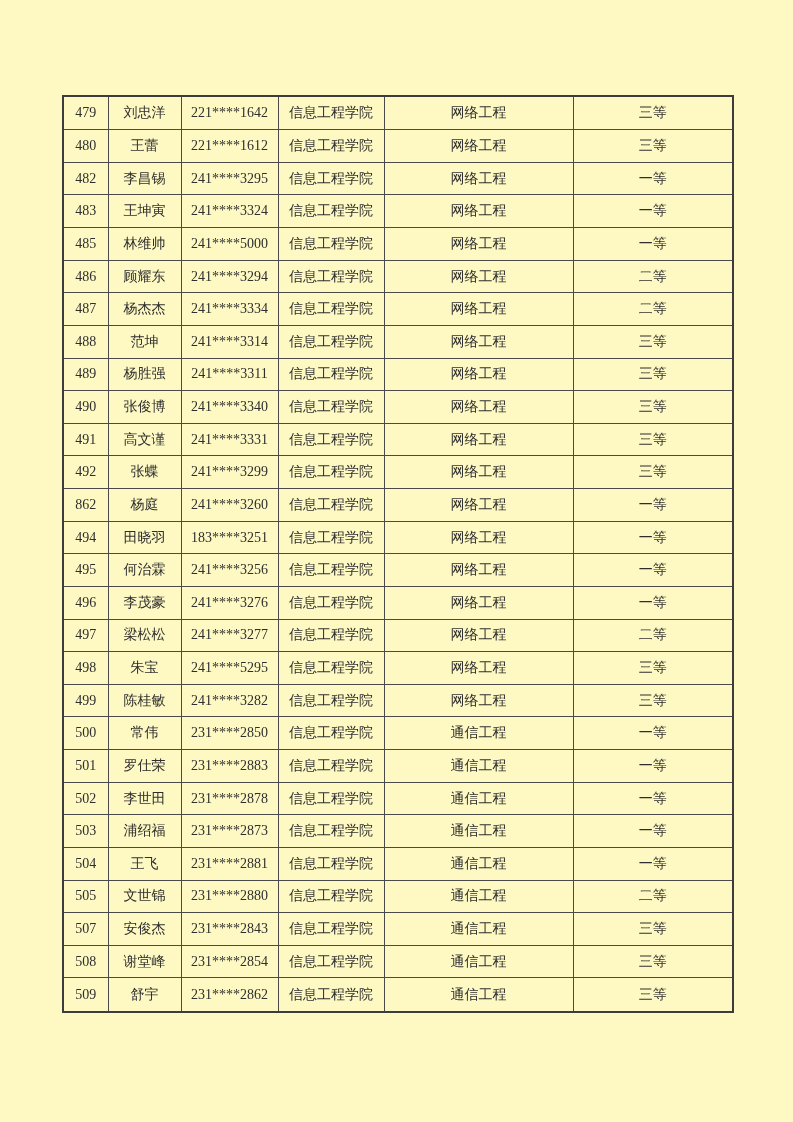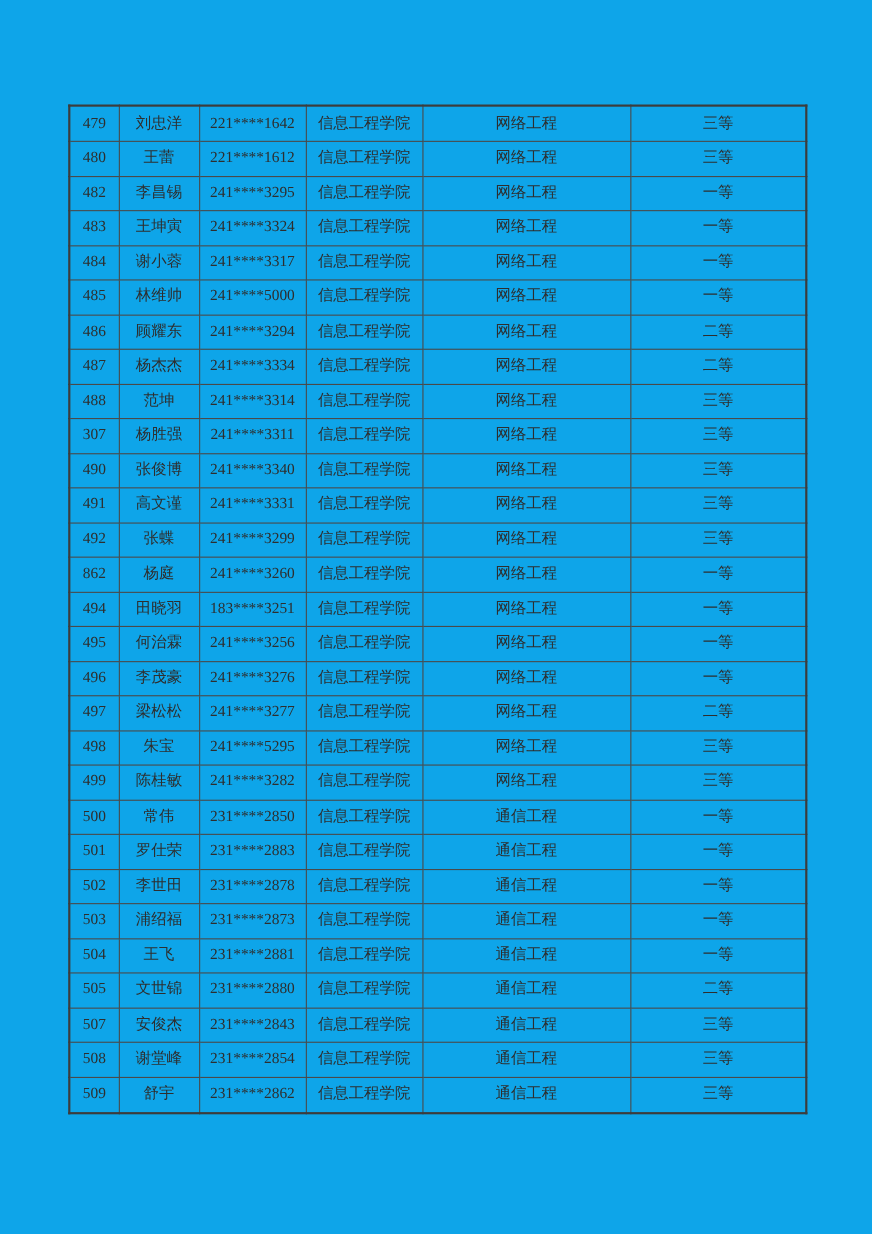--- a/index.html
+++ b/index.html
@@ -5,21 +5,21 @@
   html, body {
     margin: 0;
     padding: 0;
     background: #e8e8e8;
   }
   .page {
     position: relative;
     width: 793px;
     height: 1122px;
     margin: 0 auto;
-    background: #0ea5e9;
+    background: #fef9c3;
     overflow: hidden;
     font-family: "Liberation Serif", "DejaVu Serif", serif;
   }
   table.award-table {
     position: absolute;
     left: 62px;
     top: 95px;
     width: 670px;
     height: 918px;
     border-collapse: collapse;
@@ -81,28 +81,20 @@
         </tr>
         <tr>
           <td>483</td>
           <td>王坤寅</td>
           <td class="c-id">241****3324</td>
           <td>信息工程学院</td>
           <td>网络工程</td>
           <td>一等</td>
         </tr>
         <tr>
-          <td>484</td>
-          <td>谢小蓉</td>
-          <td class="c-id">241****3317</td>
-          <td>信息工程学院</td>
-          <td>网络工程</td>
-          <td>一等</td>
-        </tr>
-        <tr>
           <td>485</td>
           <td>林维帅</td>
           <td class="c-id">241****5000</td>
           <td>信息工程学院</td>
           <td>网络工程</td>
           <td>一等</td>
         </tr>
         <tr>
           <td>486</td>
           <td>顾耀东</td>
@@ -121,21 +113,21 @@
         </tr>
         <tr>
           <td>488</td>
           <td>范坤</td>
           <td class="c-id">241****3314</td>
           <td>信息工程学院</td>
           <td>网络工程</td>
           <td>三等</td>
         </tr>
         <tr>
-          <td>307</td>
+          <td>489</td>
           <td>杨胜强</td>
           <td class="c-id">241****3311</td>
           <td>信息工程学院</td>
           <td>网络工程</td>
           <td>三等</td>
         </tr>
         <tr>
           <td>490</td>
           <td>张俊博</td>
           <td class="c-id">241****3340</td>

